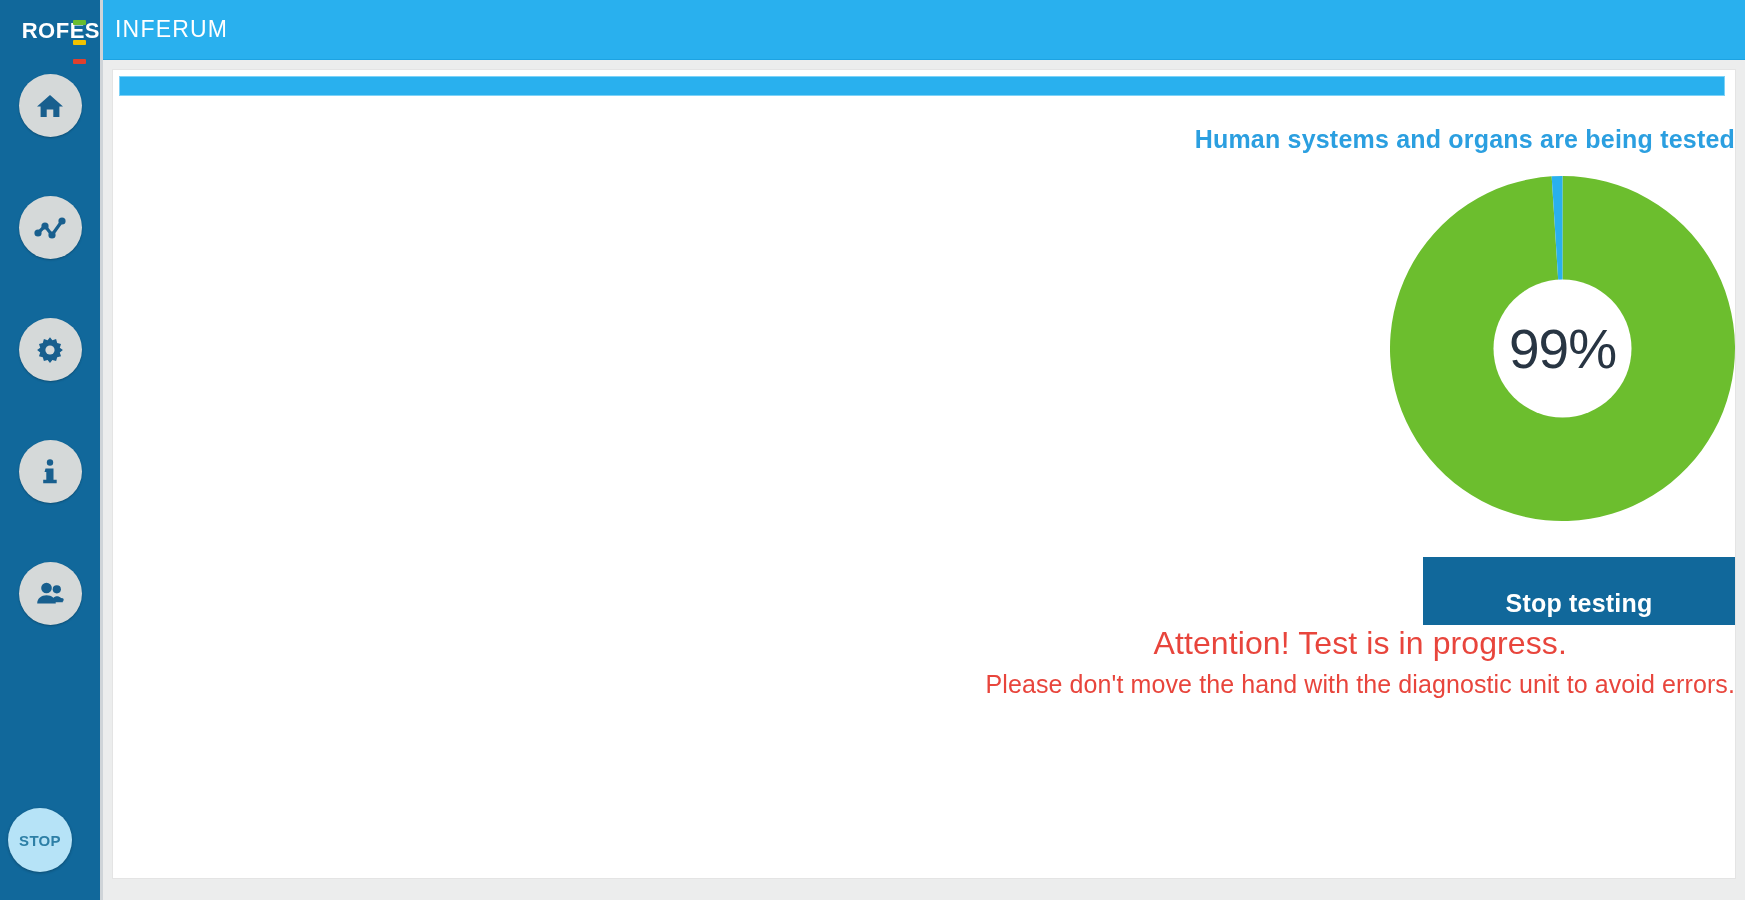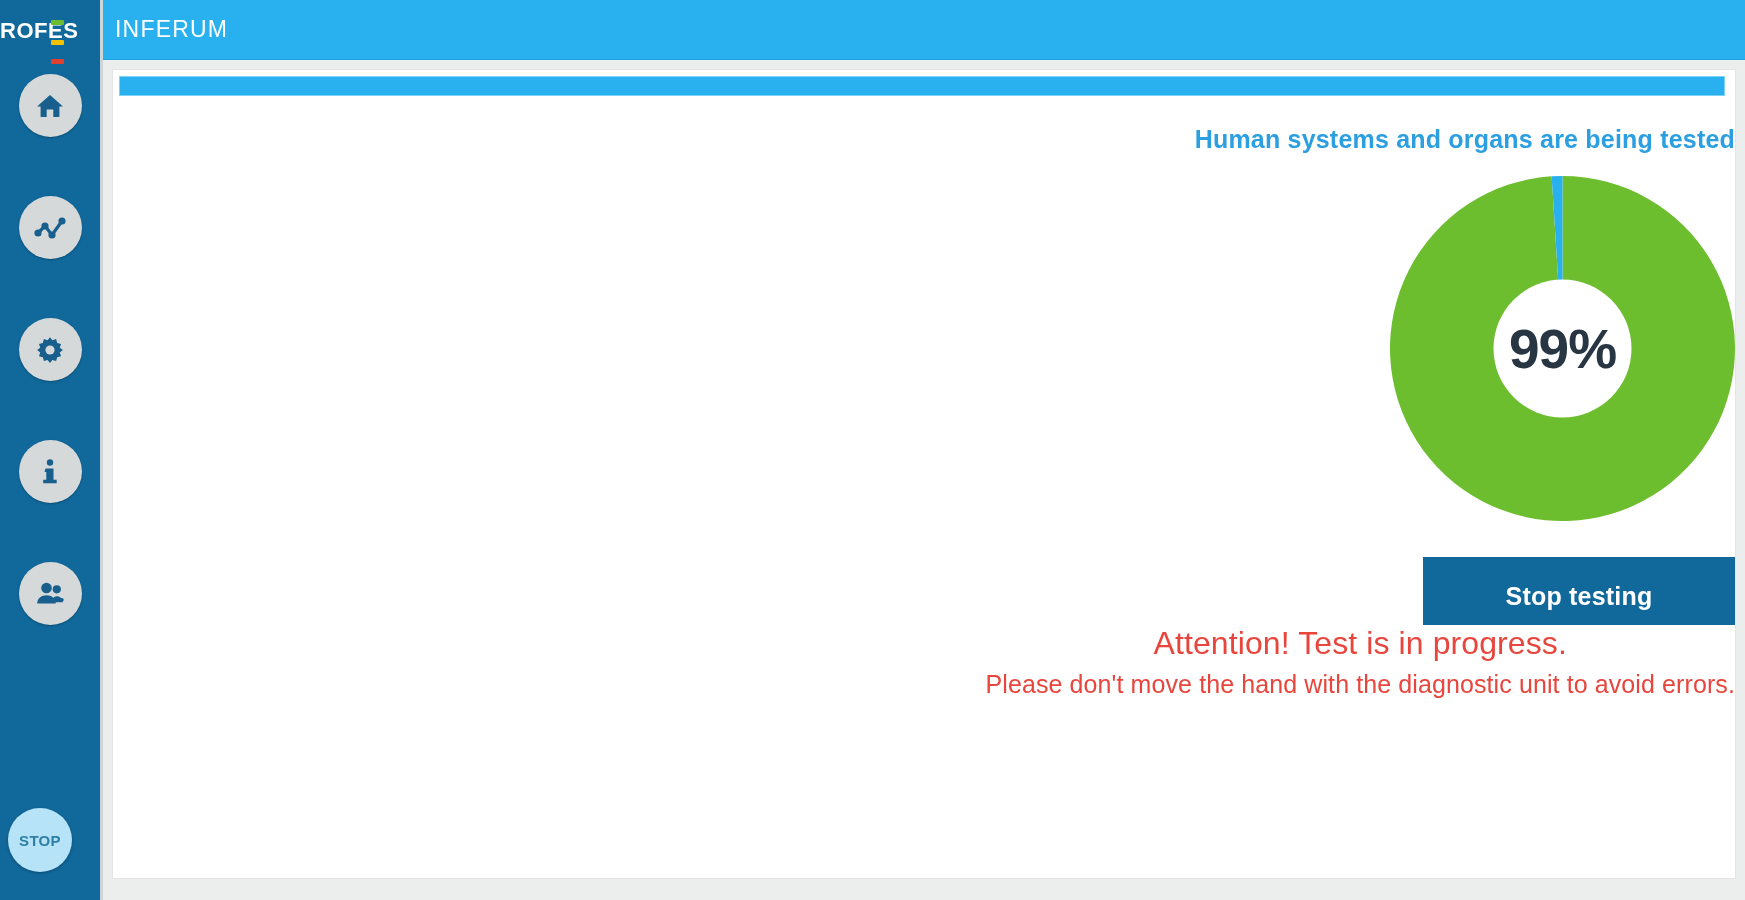--- a/index.html
+++ b/index.html
@@ -16,21 +16,21 @@
   .sidebar{
     width:103px;min-width:103px;height:900px;
     background:#11689b;
     position:relative;
     display:flex;flex-direction:column;align-items:center;
     box-sizing:border-box;
     border-right:3px solid #cfd4d8;
   }
   .logo{
     height:62px;width:100%;
-    display:flex;align-items:center;justify-content:flex-start;
+    display:flex;align-items:center;justify-content:flex-end;
     position:relative;
   }
   .logo-text{
     color:#ffffff;font-size:22px;font-weight:bold;letter-spacing:0.5px;
     position:relative;display:inline-block;
   }
   .logo-e{position:relative;display:inline-block;color:#ffffff;}
   .logo-marks{
     position:absolute;left:51px;top:2px;width:13px;height:44px;
     display:flex;flex-direction:column;justify-content:space-between;
@@ -107,33 +107,33 @@
 
   
   .donut-wrap{
     margin-top:22px;
     width:345px;height:345px;position:relative;
   }
   .donut-wrap svg{display:block;}
   .donut-center-label{
     position:absolute;left:0;right:0;top:0;bottom:0;
     display:flex;align-items:center;justify-content:center;
-    font-size:55px;color:#283543;font-weight:bold;
+    font-size:55px;color:#283543;font-weight:normal;
     letter-spacing:-1px;
     pointer-events:none;
   }
 
   .stop-btn{
     margin-top:36px;
     background:#11689b;
     color:#ffffff;
     border:none;
     font-family:"Liberation Sans","DejaVu Sans",sans-serif;
     font-size:25px;font-weight:bold;
-    padding:4px;
+    padding:11px;
     width:312px;height:68px;
     line-height:70px;
     cursor:pointer;
     letter-spacing:.2px;
   }
 
   .warn{
     text-align:center;
     color:#e8453c;
   }

